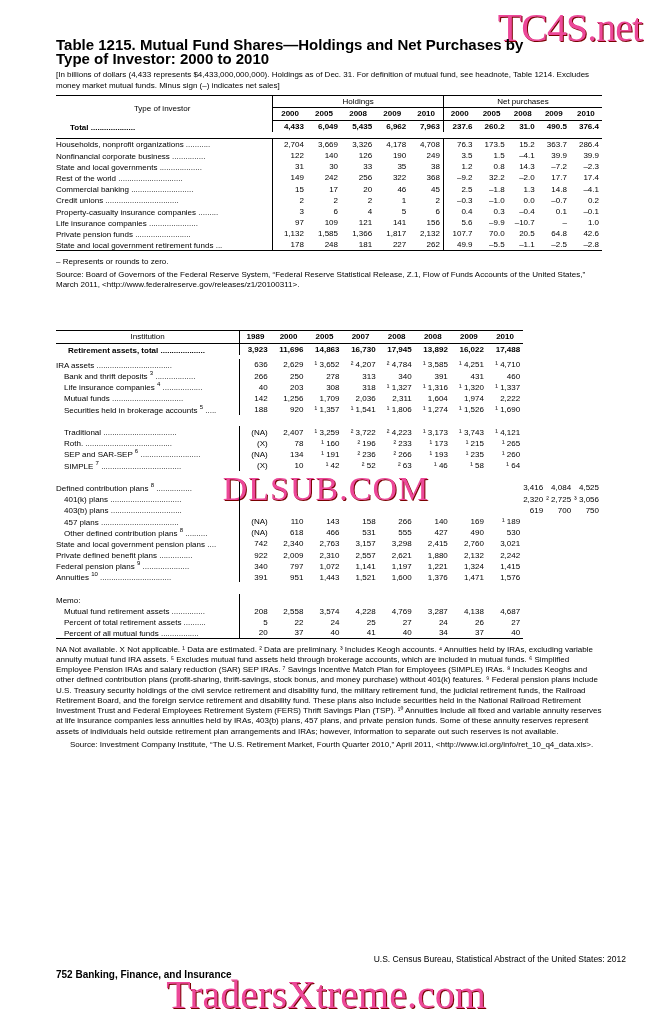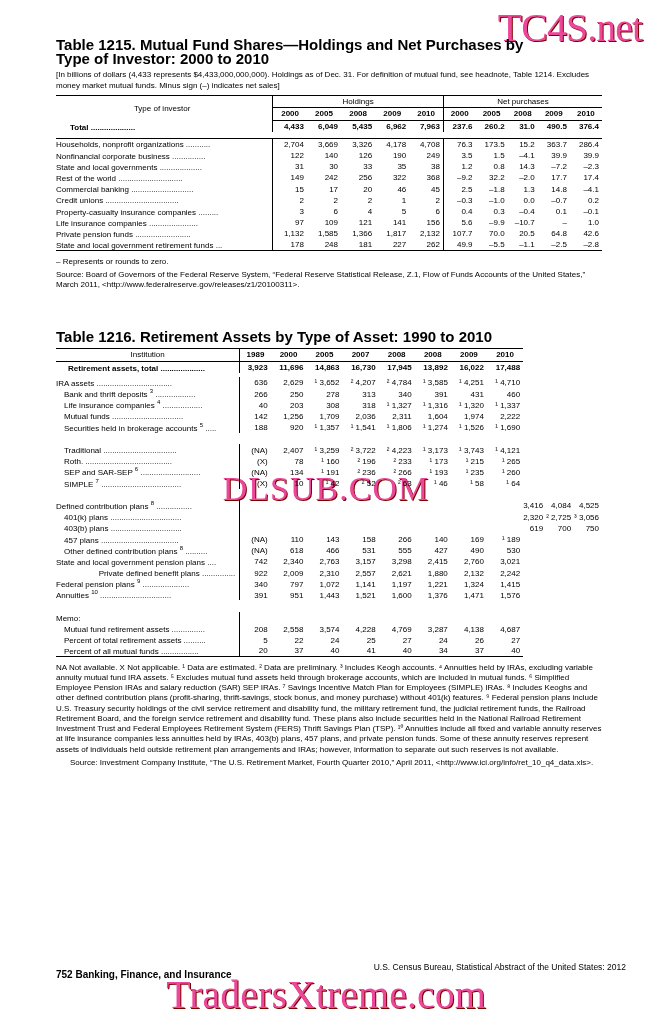--- a/index.html
+++ b/index.html
@@ -60,21 +60,21 @@
   .dotlead{display:inline-block;}
   .footnote{font-size:8px;line-height:10.2px;margin-top:5px;}
   .src{font-size:8px;line-height:10.2px;margin-top:3px;}
 
   sup{font-size:6px;vertical-align:super;line-height:0;}
 
   .pagefoot{
     position:absolute;left:56px;bottom:44px;font-size:10px;font-weight:bold;
   }
   .pagefoot-r{
-    position:absolute;right:26px;bottom:52px;font-size:8.5px;
+    position:absolute;right:26px;bottom:60px;font-size:8.5px;
   }
 </style>
 </head>
 <body>
 
 <div class="page">
 
   <div class="wm wm-tc4s">TC4S.net</div>
   <div class="wm wm-dlsub">DLSUB.COM</div>
   <div class="wm wm-traders">TradersXtreme.com</div>
@@ -270,21 +270,20 @@
             <td colspan="11" style="border-top: 1.2px solid rgb(0, 0, 0); height: 1px;"></td>
           </tr>
         </tbody>
     </table>
 
     <div class="footnote">– Represents or rounds to zero.</div>
     <div class="src">Source: Board of Governors of the Federal Reserve System, “Federal Reserve Statistical Release, Z.1, Flow of Funds Accounts of the United States,” March 2011, &lt;http://www.federalreserve.gov/releases/z1/20100311&gt;.</div>
   </div>
 
   <div class="block" style="top:330px;">
-    <div class="tbl-title">Table 1216. Retirement Assets by Type of Asset: 1990 to 2010</div>
 
     <table>
       <colgroup>
         <col style="width:202px">
         <col style="width:38px">
           <col style="width:44px">
           <col style="width:44px">
           <col style="width:44px">
         <col style="width:44px">
           <col style="width:44px">
@@ -493,21 +492,21 @@
             <td class="num sep">742</td>
             <td class="num">2,340</td>
             <td class="num">2,763</td>
             <td class="num">3,157</td>
             <td class="num">3,298</td>
             <td class="num">2,415</td>
             <td class="num">2,760</td>
             <td class="num">3,021</td>
           </tr>
           <tr class="rowh">
-            <td class="lbl" style="padding-left: 0px; text-align: right;">Private defined benefit plans <span class="dotlead">...............</span></td>
+            <td class="lbl" style="padding-left: 0px;">Private defined benefit plans <span class="dotlead">...............</span></td>
             <td class="num sep">922</td>
             <td class="num">2,009</td>
             <td class="num">2,310</td>
             <td class="num">2,557</td>
             <td class="num">2,621</td>
             <td class="num">1,880</td>
             <td class="num">2,132</td>
             <td class="num">2,242</td>
           </tr>
           <tr class="rowh">

